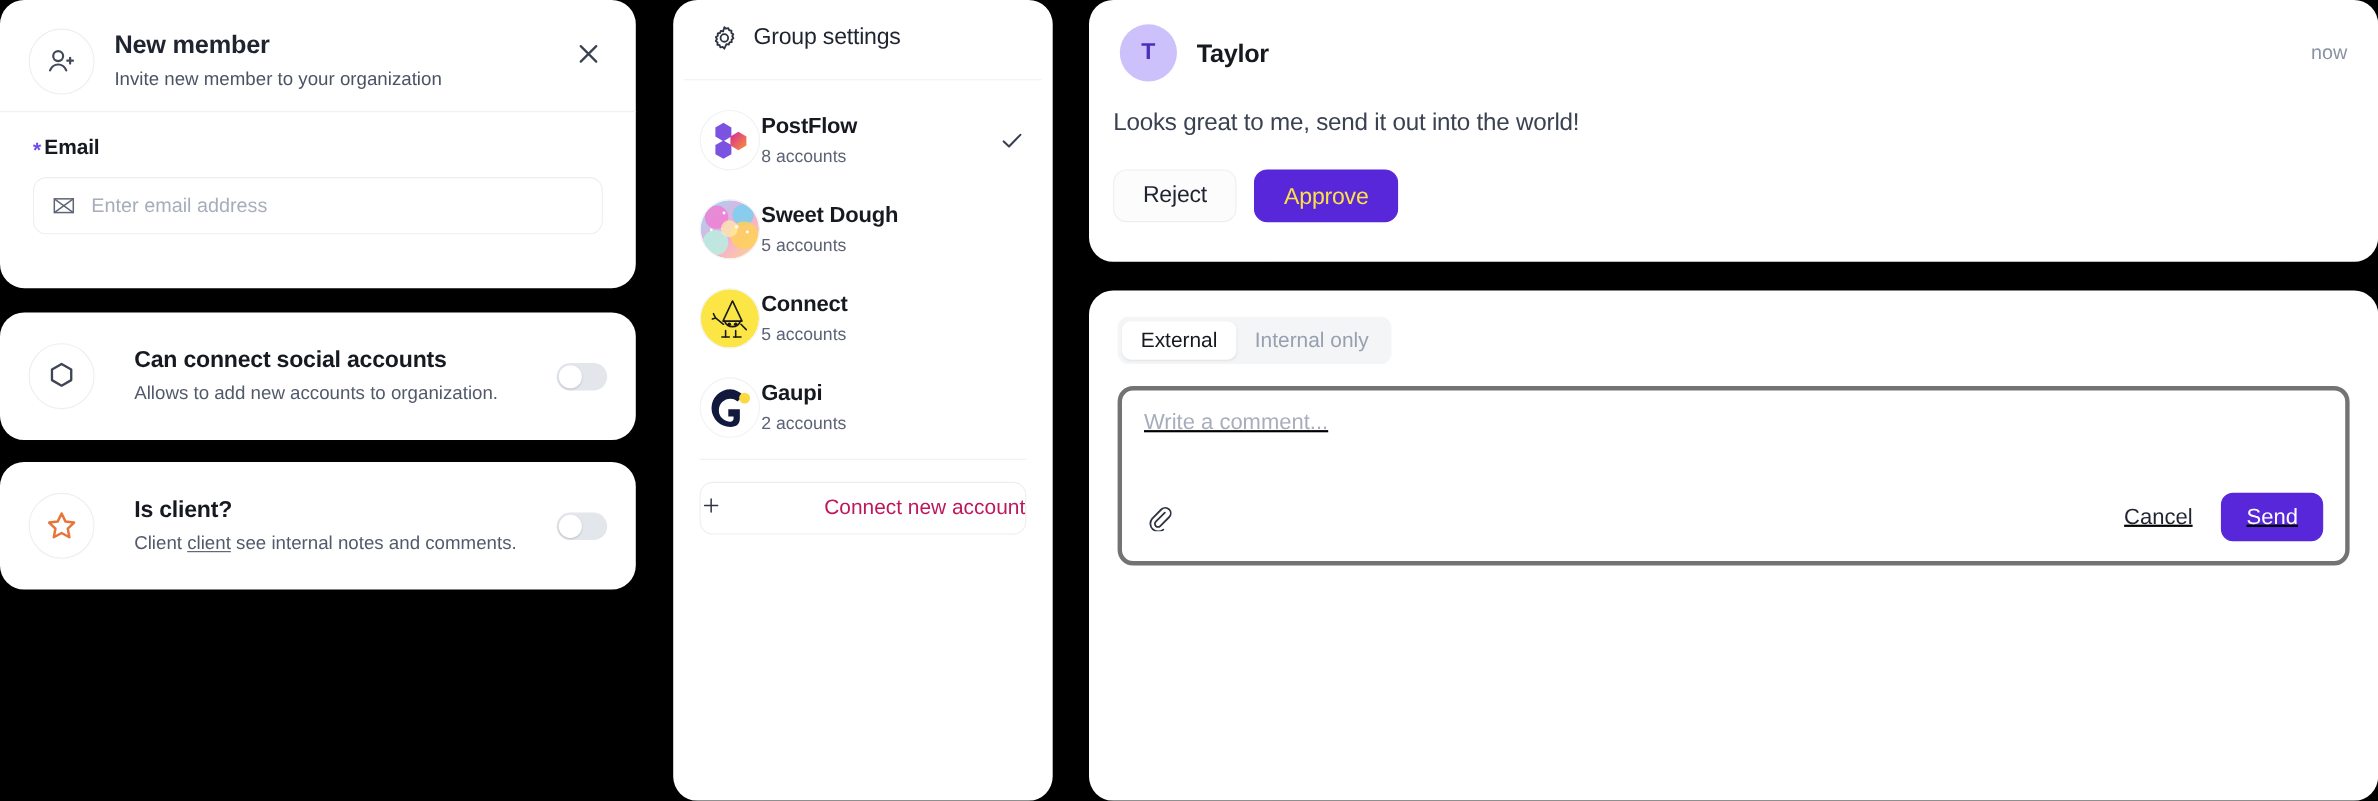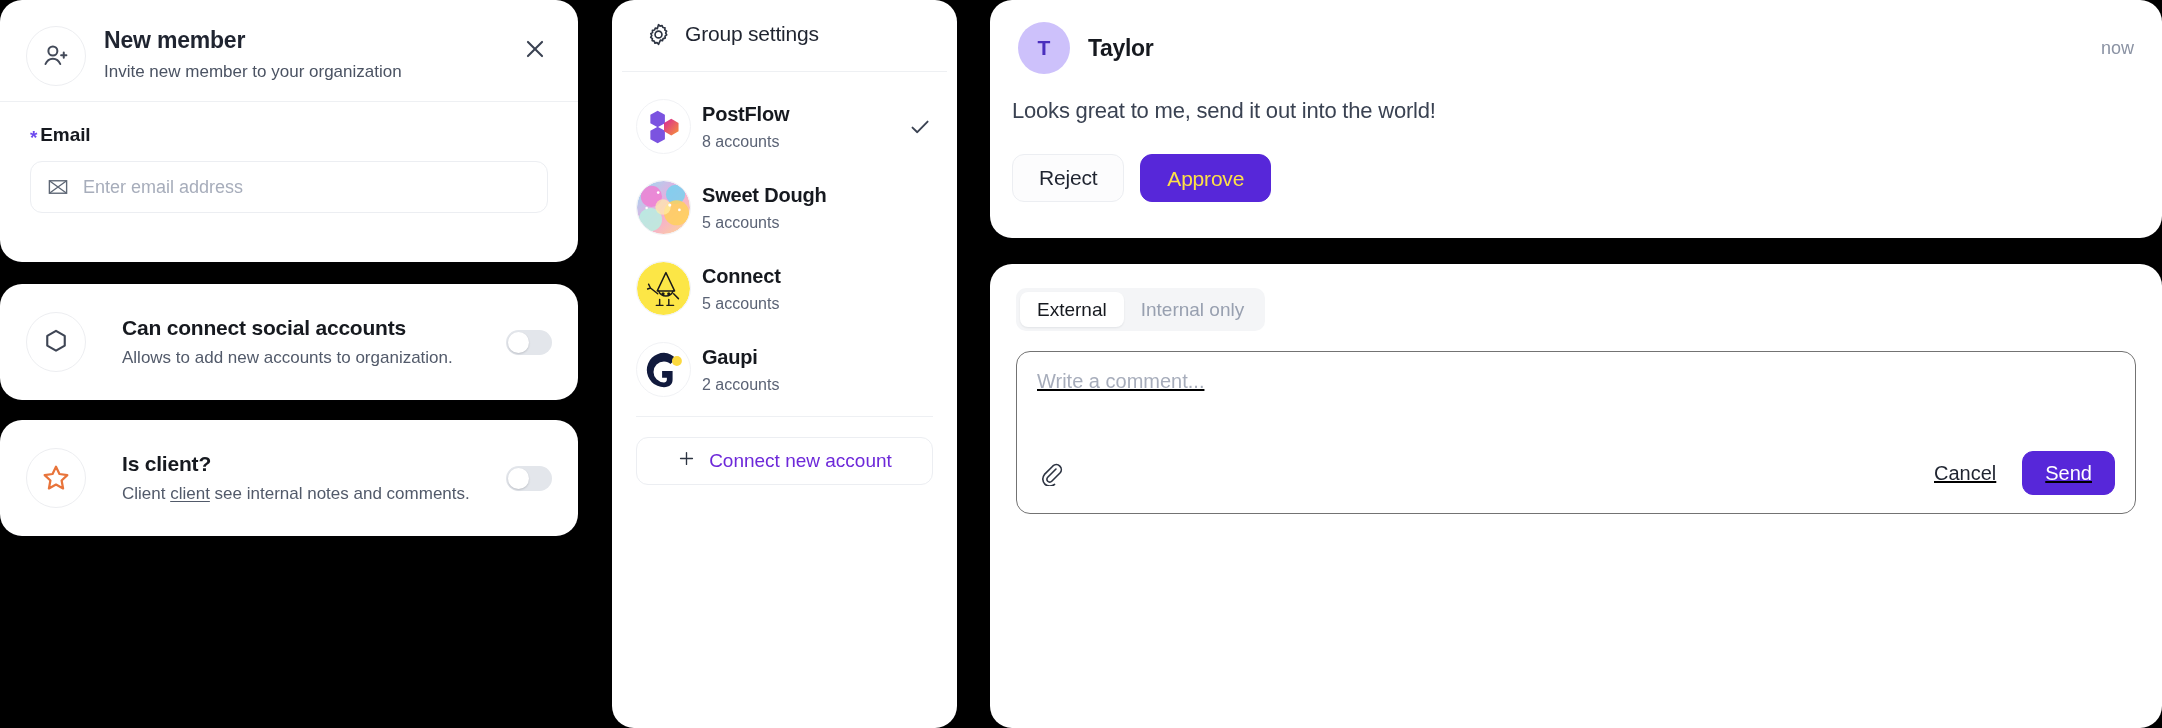--- a/index.html
+++ b/index.html
@@ -109,31 +109,31 @@
     display: flex; align-items: center;
     padding: 13px 0; cursor: pointer;
   }
   .gs-ava {
     width: 55px; height: 55px; border-radius: 50%;
     flex: 0 0 auto; overflow: hidden;
     display: flex; align-items: center; justify-content: center;
     border: 1px solid #f1f2f5;
     background: #fff;
   }
-  .gs-meta { margin-left: 11px; flex: 1 1 auto; }
+  .gs-meta { margin-left: 1px; flex: 1 1 auto; }
   .gs-name { font-size: 20px; font-weight: 700; color: #16191f; letter-spacing:-.2px; }
   .gs-count { font-size: 16px; color: #5b6375; margin-top: 7px; }
   .gs-check { width: 26px; flex: 0 0 auto; display:flex; align-items:center; justify-content:center; }
   .gs-foot { margin: 0 24px; border-top: 1px solid #eef0f3; padding-top: 20px; }
   .connect-btn {
     width: 100%; height: 48px;
     border: 1px solid #eceef2; border-radius: 12px;
     background: #fff;
-    display:flex; align-items:center; justify-content:center; gap: 13px;
-    font-size: 19px; color: #6d28d9; cursor:pointer;
+    display:flex; align-items:center; justify-content:space-between; gap: 13px;
+    font-size: 19px; color: #be185d; cursor:pointer;
     font-family: inherit;
   }
 
   
   #card-approval { left: 990px; top: 0px; width: 1172px; height: 238px; }
   .ap-head { display:flex; align-items:center; padding: 22px 28px 0 28px; }
   .ap-avatar {
     width: 52px; height: 52px; border-radius: 50%;
     background: #cdc1fb; color: #4a2fbd;
     display:flex; align-items:center; justify-content:center;
@@ -161,21 +161,21 @@
   .seg {
     display: inline-flex; background: #f4f5f7; border-radius: 10px; padding: 4px;
   }
   .seg-opt {
     font-size: 19px; padding: 8px 17px; border-radius: 8px;
     color: #98a0b0; cursor: pointer; line-height: 1;
   }
   .seg-opt.active { background: #fff; color: #16191f; box-shadow: 0 1px 2px rgba(16,24,40,.08); }
   .cm-box {
     margin-top: 20px;
-    border: 1px solid #737373; border-radius: 14px;
+    border: 4px solid #737373; border-radius: 14px;
     height: 163px; position: relative; padding: 18px 20px;
     display: flex; flex-direction: column;
   }
   .cm-placeholder { font-size: 20px; color: #a7adbb; }
   .cm-bar { margin-top: auto; display: flex; align-items: center; }
   .clip { cursor: pointer; display:flex; }
   .cm-right { margin-left: auto; display: flex; align-items: center; gap: 22px; }
   .btn-cancel {
     background: transparent; border: 0; color: #1f2430; font-size: 20px;
     padding: 0 4px; height: 44px;

